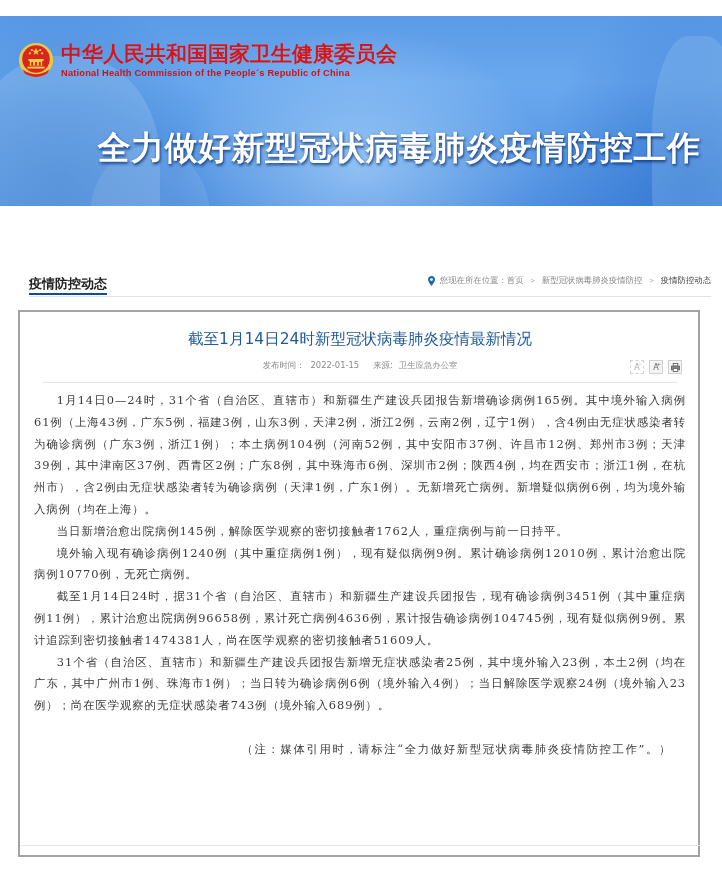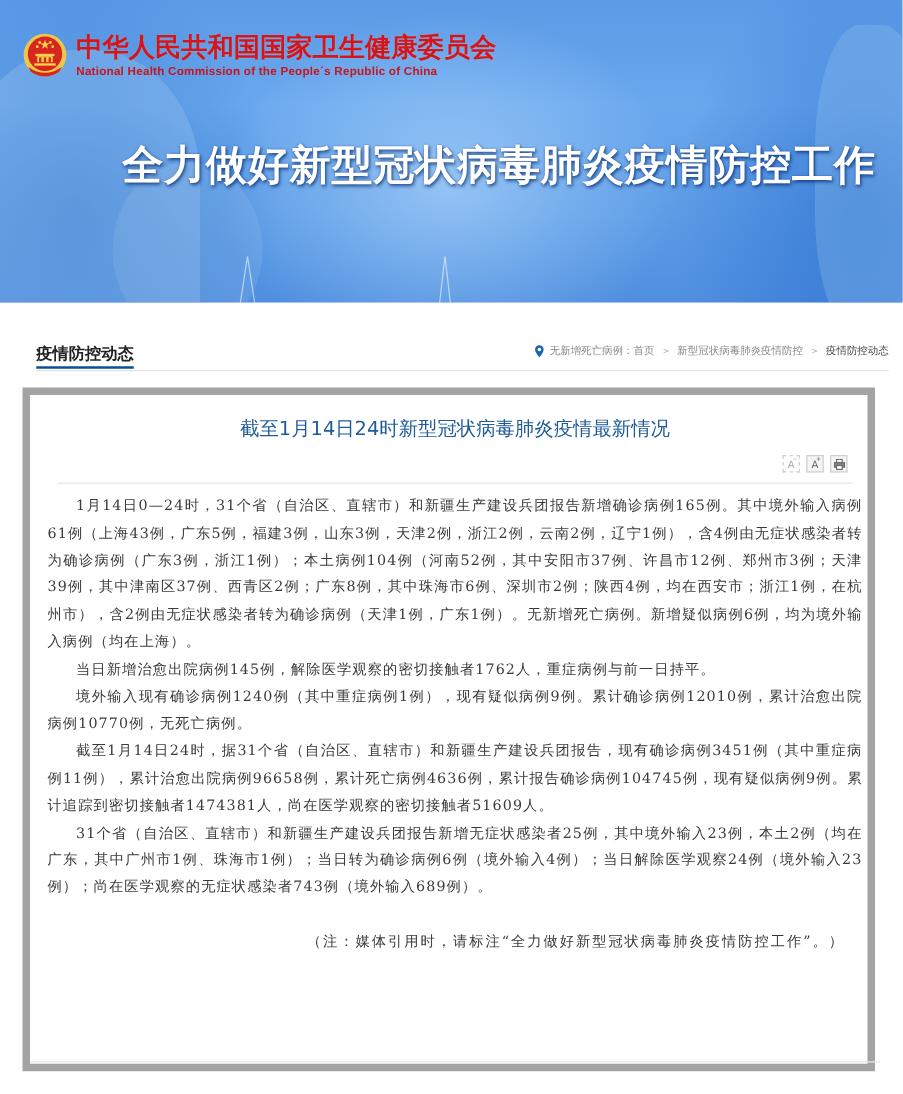--- a/index.html
+++ b/index.html
@@ -1,20 +1,20 @@
 <!DOCTYPE html>
 <html><head>
 <meta charset="utf-8">
 <style>
   html, body { margin:0; padding:0; background:#ffffff; }
   body { width:722px; height:875px; overflow:hidden; position:relative;
          font-family: "DejaVu Sans", "Liberation Sans", sans-serif; }
 
   
-  .banner { position:absolute; left:0; top:0; width:722px; height:242px; overflow:hidden;
+  .banner { position:absolute; left:0; top:16px; width:722px; height:190px; overflow:hidden;
     background:
       radial-gradient(ellipse 260px 200px at 360px 150px, rgba(190,225,255,0.55), rgba(190,225,255,0) 70%),
       radial-gradient(ellipse 220px 260px at 60px 170px, rgba(40,110,200,0.55), rgba(40,110,200,0) 75%),
       radial-gradient(ellipse 200px 260px at 690px 170px, rgba(30,100,200,0.55), rgba(30,100,200,0) 75%),
       linear-gradient(180deg, #5b9ae6 0%, #6aa8ee 35%, #5c9ce6 70%, #4f8fe0 100%);
   }
   .banner .figure-l { position:absolute; left:-30px; top:40px; width:190px; height:230px; border-radius:45% 45% 10% 10%;
     background:rgba(170,205,240,0.28); }
   .banner .figure-l2 { position:absolute; left:90px; top:130px; width:120px; height:140px; border-radius:50%;
     background:rgba(170,205,240,0.18); }
@@ -36,21 +36,21 @@
   .section-head { position:absolute; left:29px; top:266px; width:682px; height:30px; border-bottom:1px solid #e3e3e3; }
   .section-title { position:absolute; left:0; top:10px; font-size:13px; font-weight:bold; color:#222;
     border-bottom:2px solid #0a4f97; padding-bottom:1px; line-height:16px; }
   .breadcrumb { position:absolute; right:0; top:9px; font-size:8.4px; color:#888; display:flex; align-items:center; white-space:nowrap; }
   .breadcrumb .pin { width:7px; height:10px; margin-right:5px; }
   .breadcrumb .sep { margin:0 5px; color:#999; }
   .breadcrumb .crumb { color:#888; }
   .breadcrumb .crumb.current { color:#444; }
 
   
-  .article { position:absolute; left:18px; top:310px; width:682px; height:547px; border:6px solid #a3a3a3; box-sizing:border-box; }
+  .article { position:absolute; left:18px; top:310px; width:682px; height:547px; border:2px solid #a3a3a3; box-sizing:border-box; }
   .art-title { position:absolute; left:0; width:680px; top:16px; text-align:center; font-size:15.5px; color:#1f5a99; line-height:22px; }
   .meta { position:absolute; left:0; width:680px; top:48px; text-align:center; font-size:8.4px; color:#8a8a8a; }
   .meta span { margin:0 3px; }
   .tools { position:absolute; right:16px; top:48px; display:flex; gap:5px; }
   .tool { width:14px; height:14px; border:1px solid #d0d0d0; box-sizing:border-box; background:#f4f4f4;
     font-size:8px; color:#666; display:flex; align-items:center; justify-content:center; position:relative; cursor:pointer; }
   .tool.dashed { border-style:dashed; background:#fff; color:#aaa; }
   .tool sup { font-size:5px; position:absolute; right:1px; top:0px; }
   .meta-line { position:absolute; left:22px; width:636px; top:70px; border-top:1px solid #e6e6e6; }
 
@@ -97,32 +97,36 @@
   <div class="banner-title">全力做好新型冠状病毒肺炎疫情防控工作</div>
 </div>
 
 <div class="section-head">
   <div class="section-title">疫情防控动态</div>
   <div class="breadcrumb">
     <svg class="pin" viewBox="0 0 10 14">
       <path d="M5,0 C2.2,0 0,2.2 0,5 C0,8.5 5,14 5,14 C5,14 10,8.5 10,5 C10,2.2 7.8,0 5,0 Z" fill="#1a66b3"></path>
       <circle cx="5" cy="5" r="2" fill="#ffffff"></circle>
     </svg>
-    <span>无新增死亡病例：</span>
+    <span>您现在所在位置：</span>
     <span class="crumb">首页</span>
     <span class="sep">＞</span>
     <span class="crumb">新型冠状病毒肺炎疫情防控</span>
     <span class="sep">＞</span>
     <span class="crumb current">疫情防控动态</span>
   </div>
 </div>
 
 <div class="article">
   <div class="art-title">截至1月14日24时新型冠状病毒肺炎疫情最新情况</div>
 
+  <div class="meta">
+    <span>发布时间：</span><span>2022-01-15</span>
+    &nbsp;&nbsp;<span>来源:</span><span>卫生应急办公室</span>
+  </div>
 
   <div class="tools">
     <div class="tool dashed">
       <span>A</span>
         <sup>−</sup>
     </div>
     <div class="tool">
       <span>A</span>
         <sup>+</sup>
     </div>

